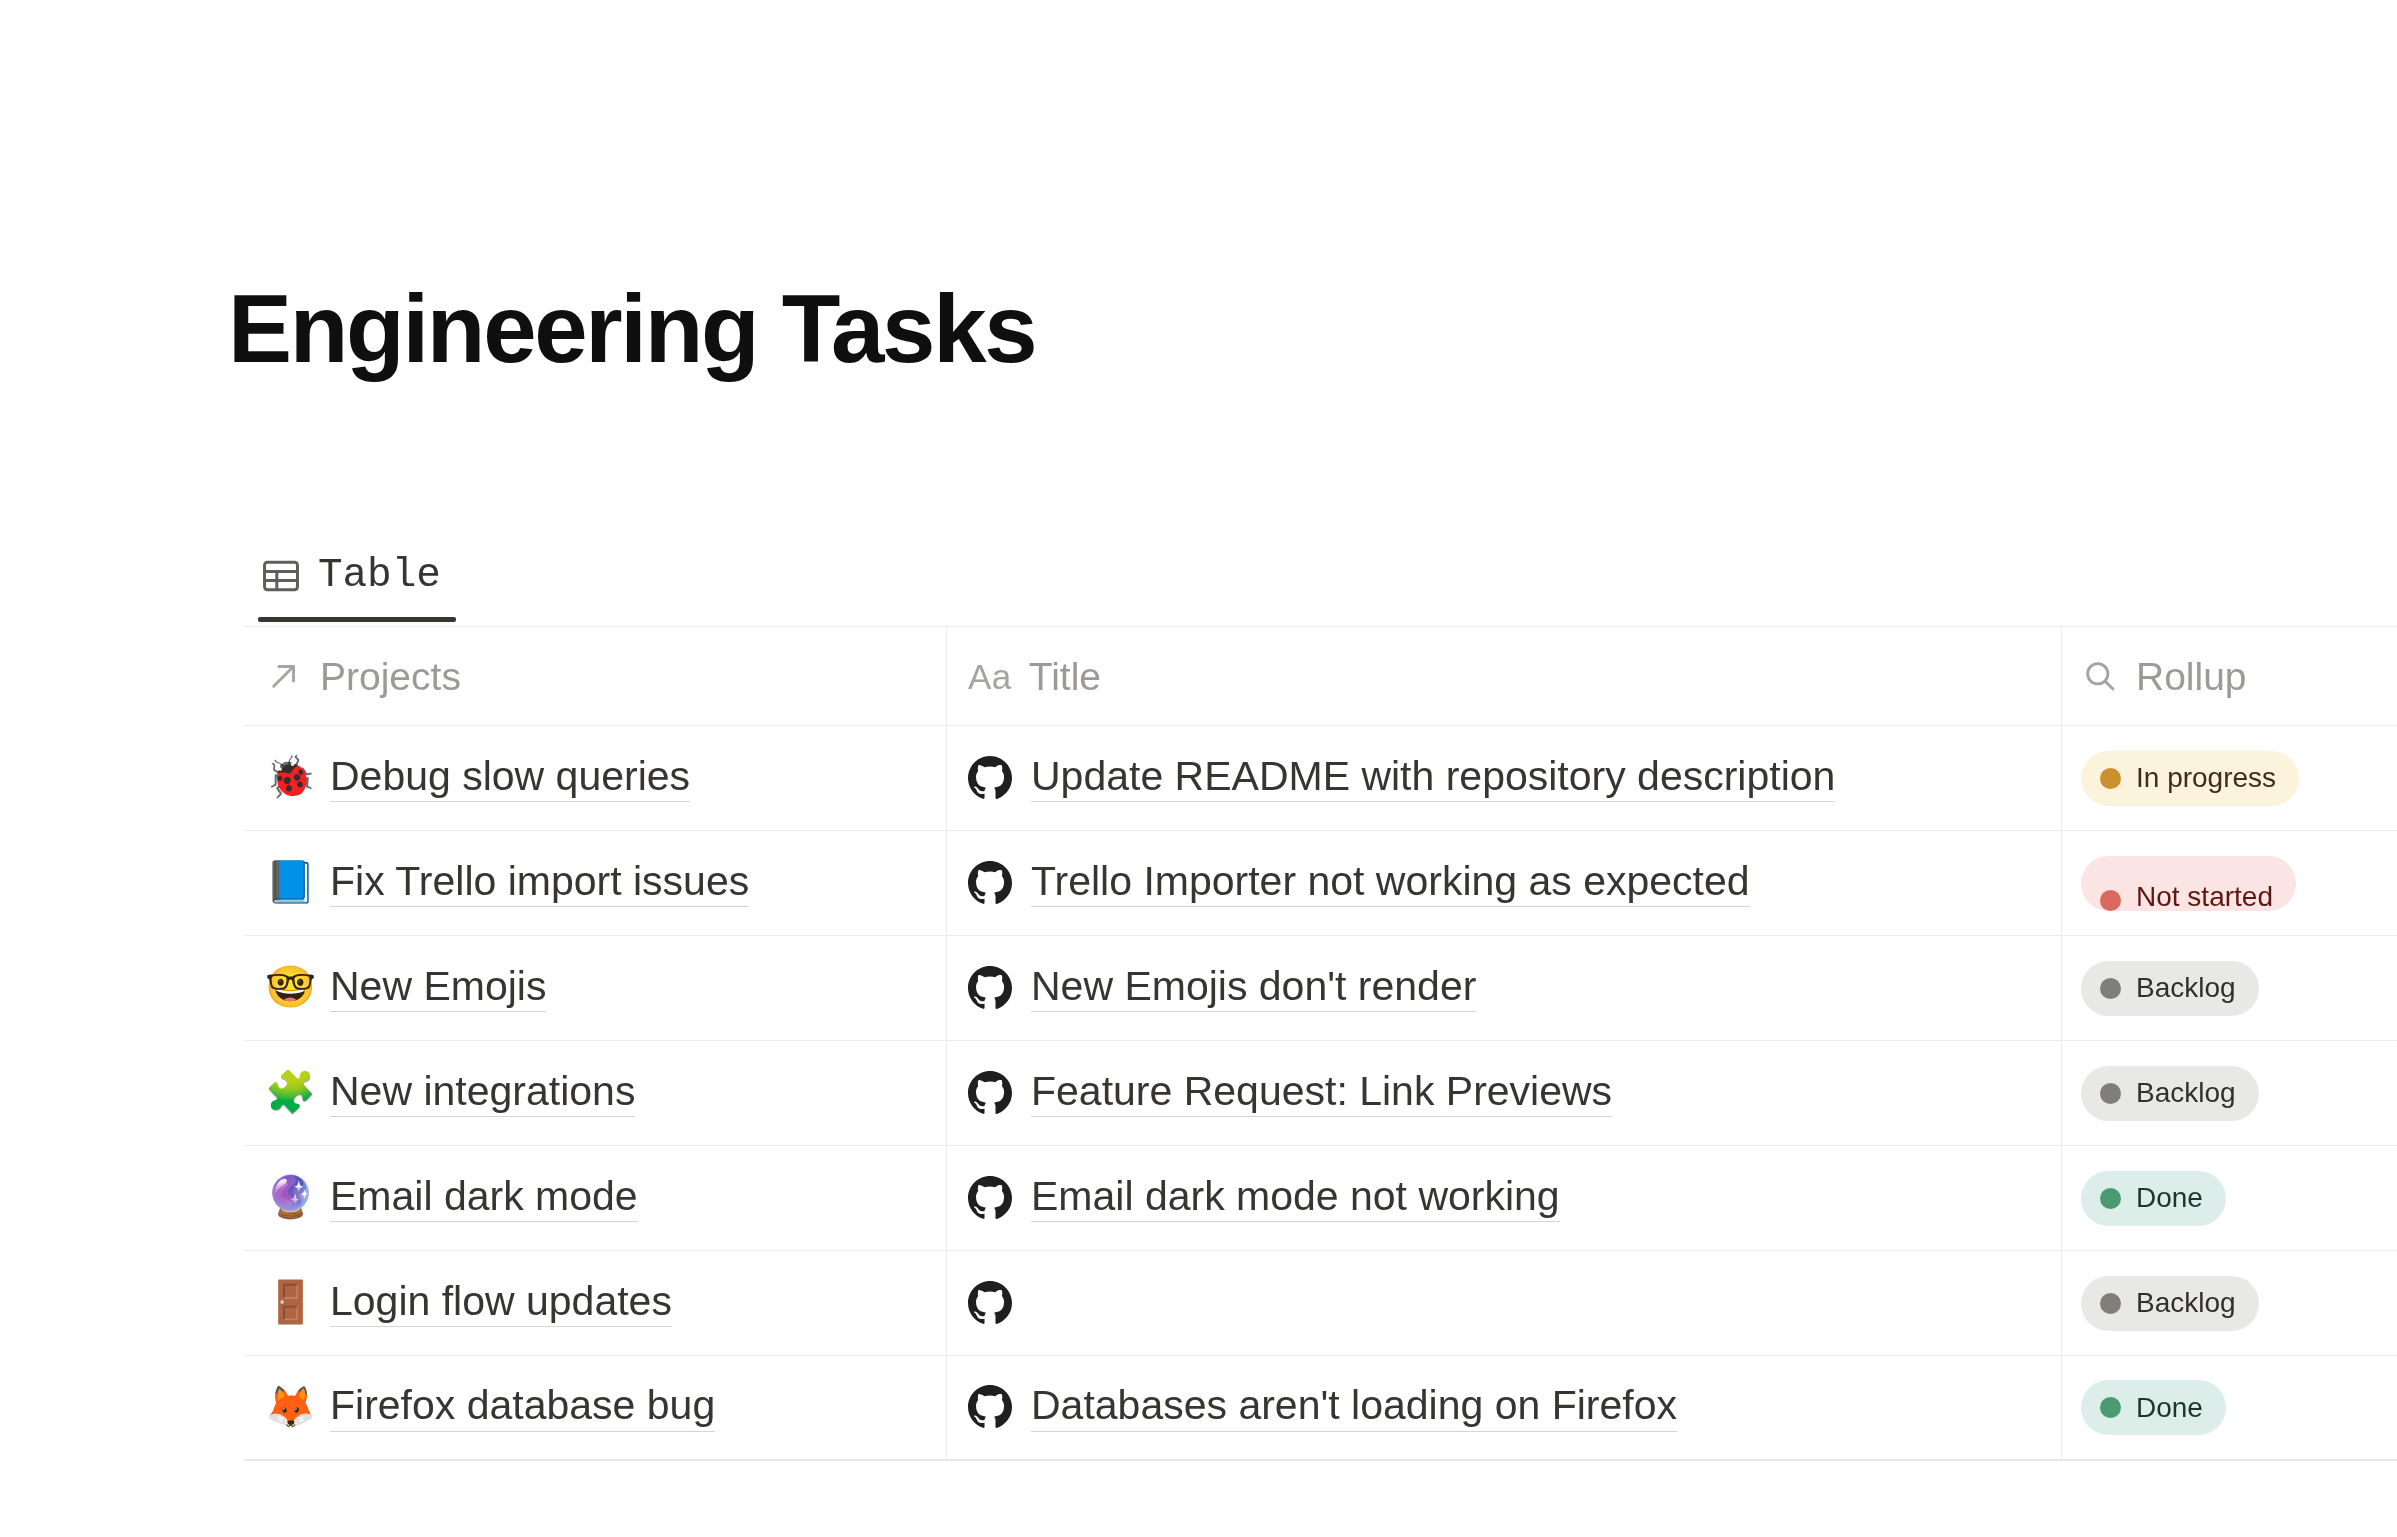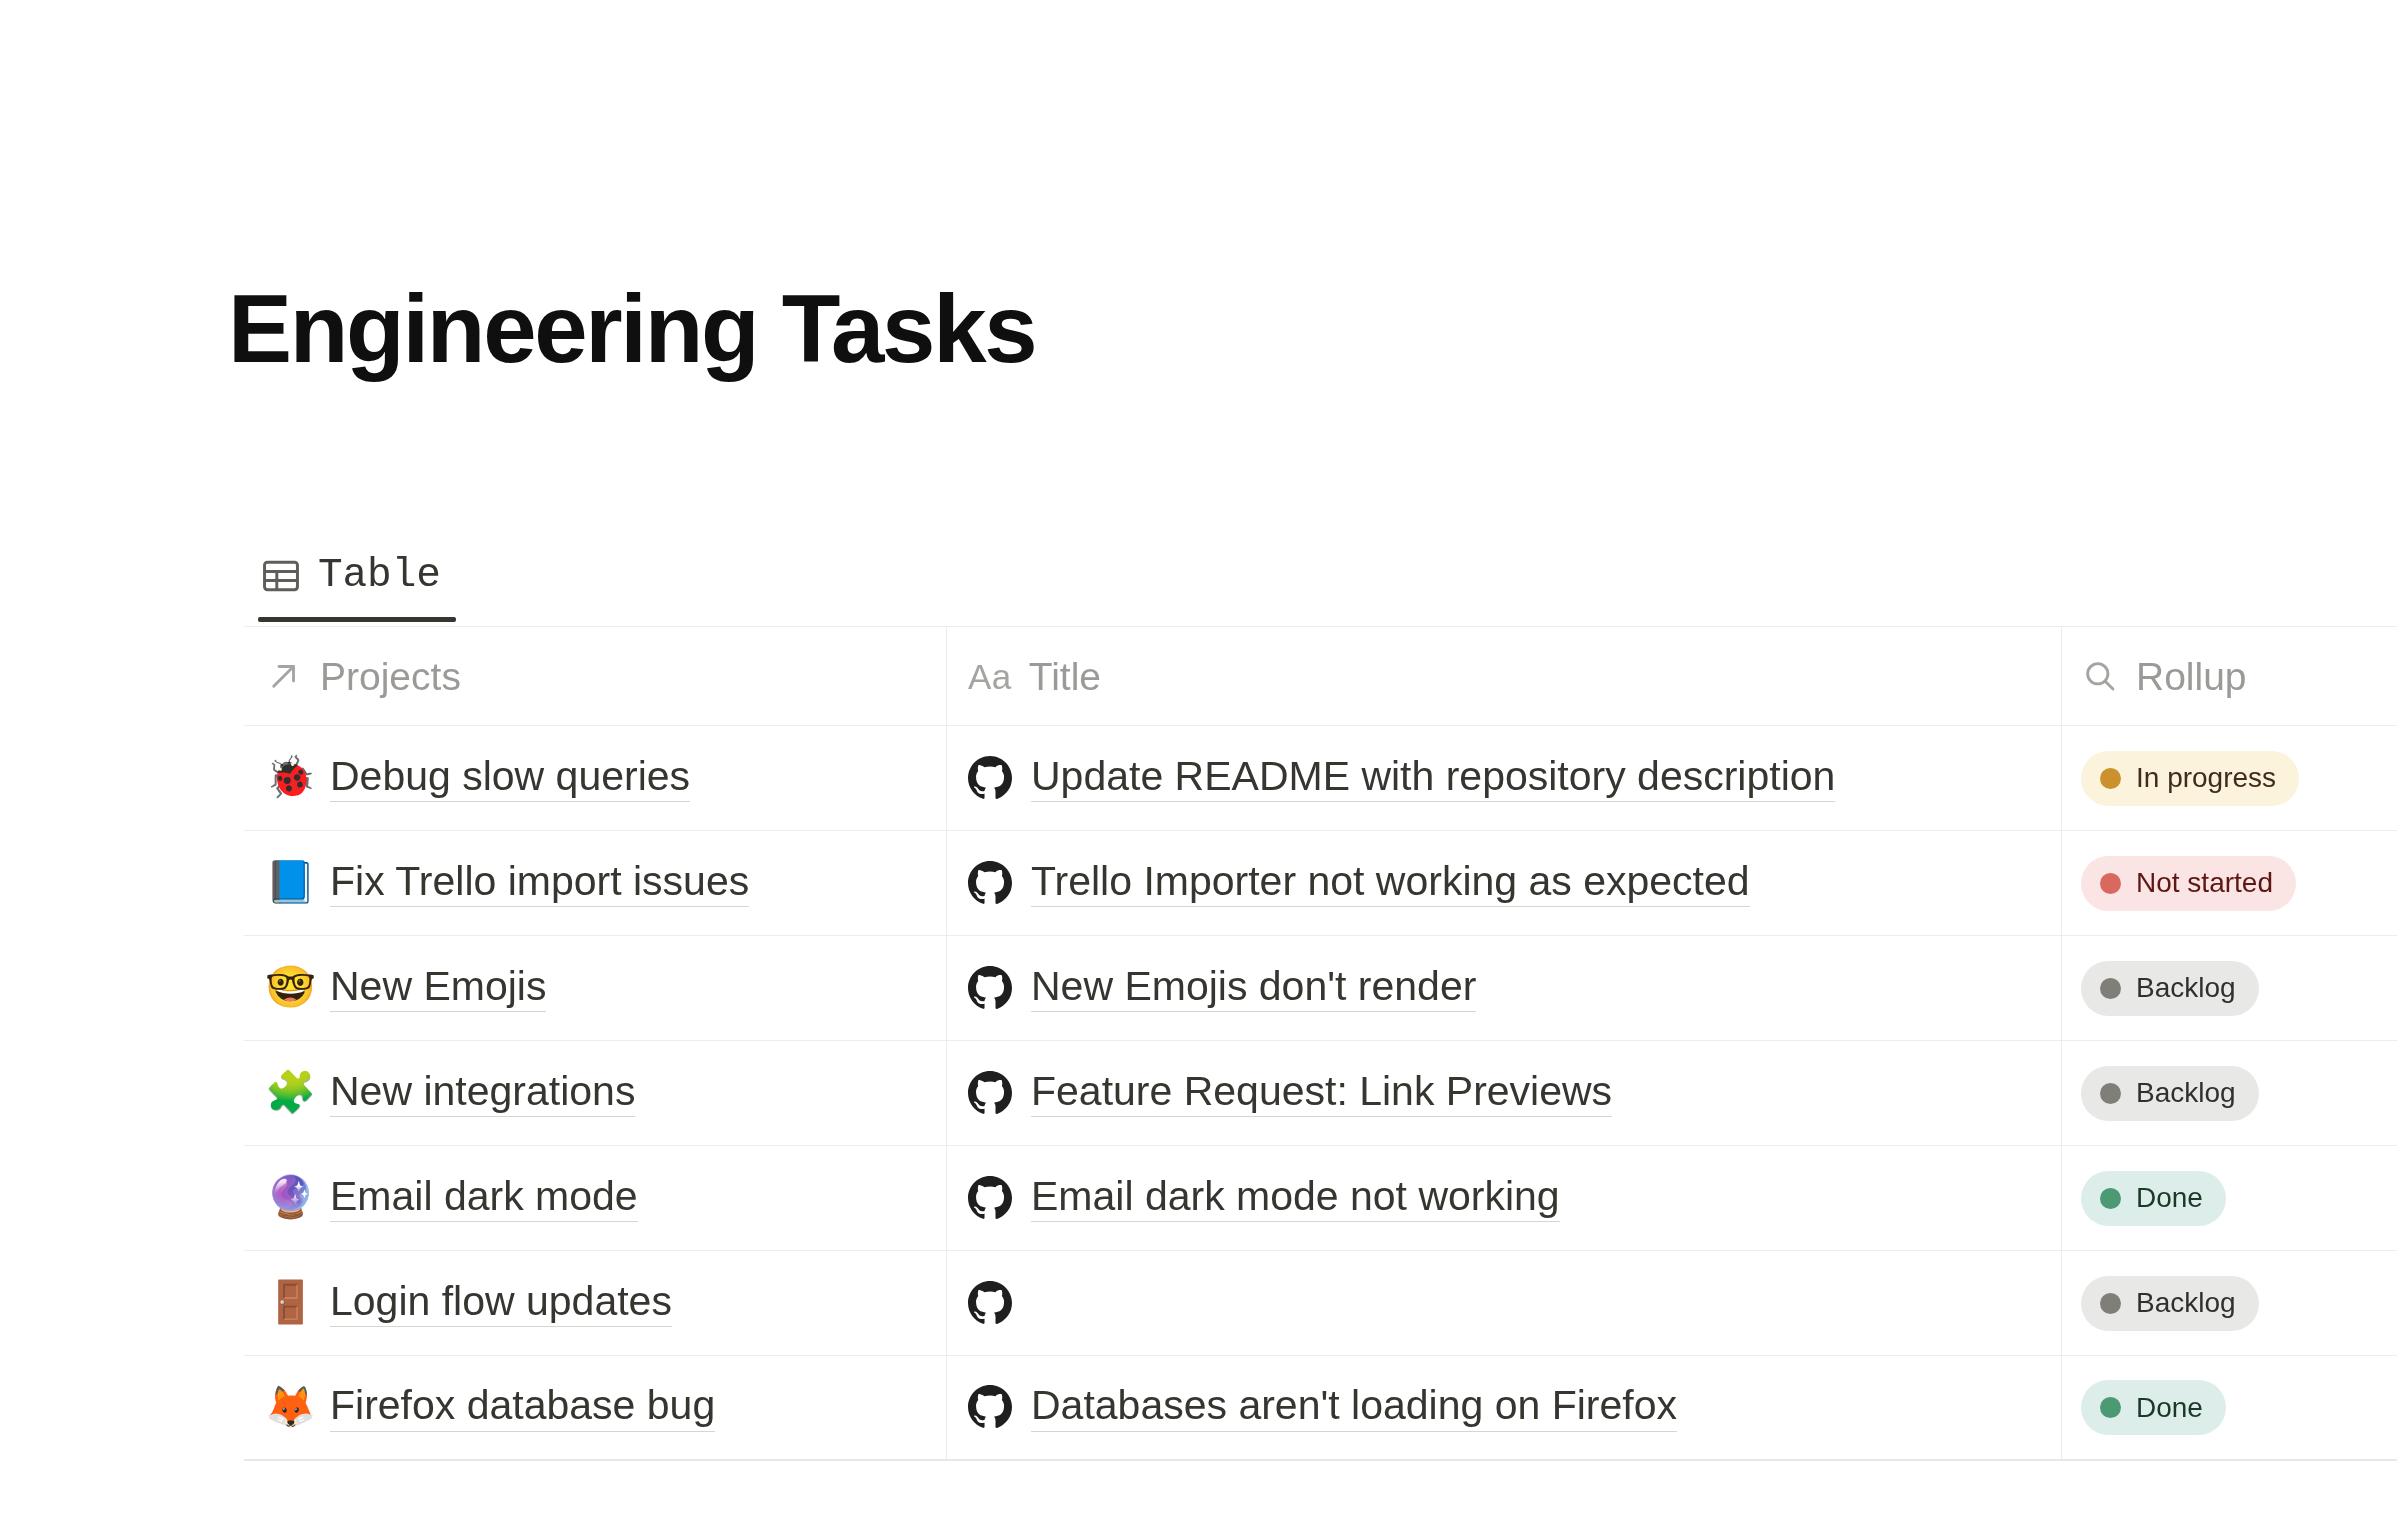--- a/index.html
+++ b/index.html
@@ -308,21 +308,21 @@
             <div class="entry">
               <span style="flex: 0 0 auto; display: block;">
                 <svg class="gh-icon" viewBox="0 0 16 16" fill="#1f1f1f">
                   <path d="M8 0C3.58 0 0 3.58 0 8c0 3.54 2.29 6.53 5.47 7.59.4.07.55-.17.55-.38 0-.19-.01-.82-.01-1.49-2.01.37-2.53-.49-2.69-.94-.09-.23-.48-.94-.82-1.13-.28-.15-.68-.52-.01-.53.63-.01 1.08.58 1.23.82.72 1.21 1.87.87 2.33.66.07-.52.28-.87.51-1.07-1.78-.2-3.64-.89-3.64-3.95 0-.87.31-1.59.82-2.15-.08-.2-.36-1.02.08-2.12 0 0 .67-.21 2.2.82.64-.18 1.32-.27 2-.27.68 0 1.36.09 2 .271.53-1.04 2.2-.82 2.2-.82.44 1.1.16 1.92.08 2.12.51.56.82 1.27.82 2.15 0 3.07-1.87 3.75-3.65 3.95.29.25.54.73.54 1.48 0 1.07-.01 1.93-.01 2.2 0 .21.15.46.55.38A8.01 8.01 0 0 0 16 8c0-4.42-3.58-8-8-8z"></path>
                 </svg>
               </span>
               <span class="entry-text">Trello Importer not working as expected</span>
             </div>
           </div>
           <div class="cell col-rollup">
-            <span class="pill" style="background: rgb(251, 228, 228); color: rgb(93, 23, 21);">
+            <span class="pill" style="background: rgb(251, 228, 228); color: rgb(93, 23, 21); align-items: flex-end;">
               <span class="pill-dot" style="background: rgb(217, 104, 95);"></span>
               <span class="pill-label">Not started</span>
             </span>
           </div>
         </div>
         <div class="row">
           <div class="cell col-projects">
             <div class="entry">
               <span class="emoji">🤓</span>
               <span class="entry-text">New Emojis</span>

